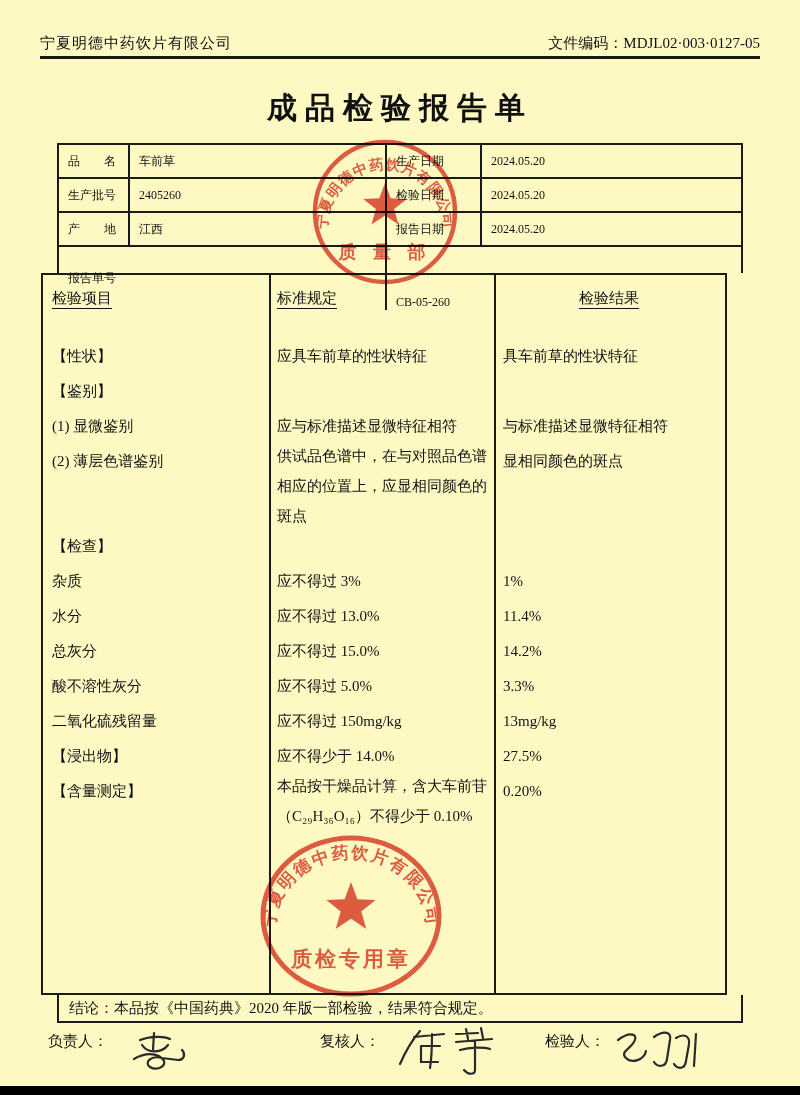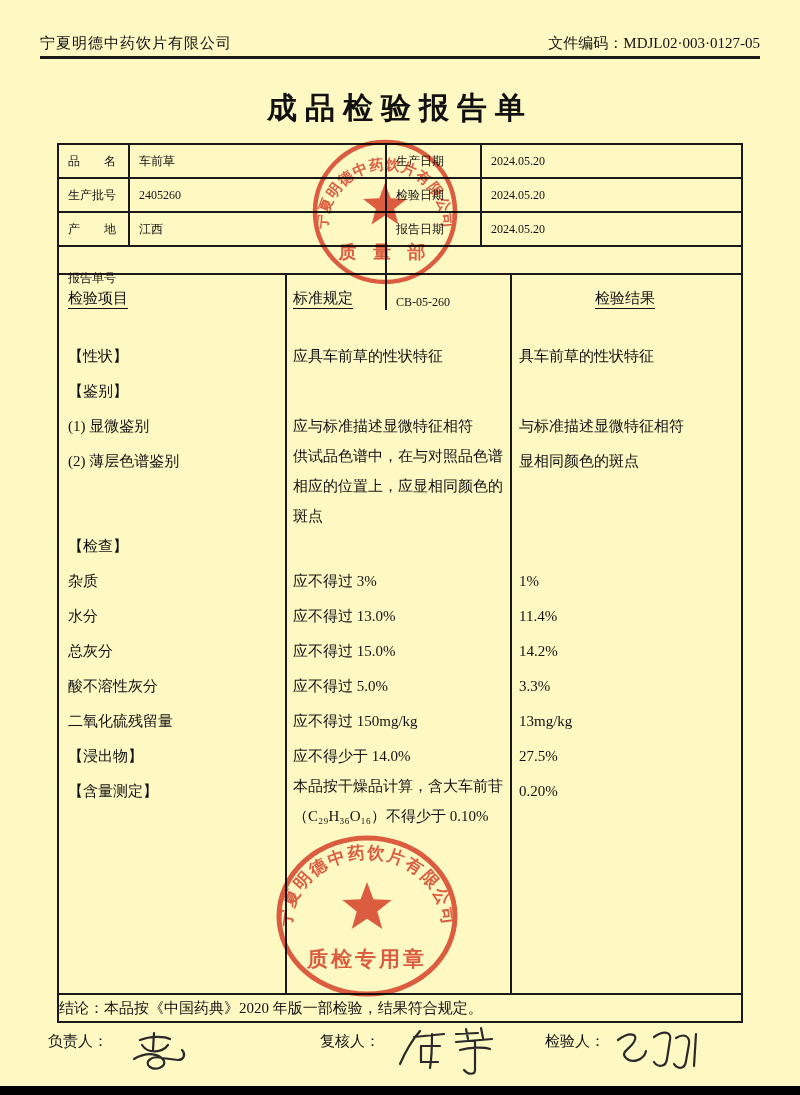--- a/index.html
+++ b/index.html
@@ -15,33 +15,33 @@
   
   .info{top:143px;left:57px;width:686px;height:130px;border:2px solid #1a1a1a;border-bottom:none;
         display:grid;grid-template-columns:71px 257px 95px 1fr;grid-template-rows:34px 34px 34px 1fr;
         box-sizing:border-box;font-size:12px;}
   .cell{display:flex;align-items:center;padding-left:9px;box-sizing:border-box;}
   .br{border-right:2px solid #1a1a1a;}
   .bb{border-bottom:2px solid #1a1a1a;}
   .span2{grid-column:1 / span 2;}
   .span2b{grid-column:3 / span 2;margin-top:48px;}
   
-  .main{top:273px;left:57px;width:686px;height:722px;border:2px solid #1a1a1a;box-sizing:border-box;font-size:15px;}
+  .main{top:273px;left:41px;width:686px;height:722px;border:2px solid #1a1a1a;box-sizing:border-box;font-size:15px;}
   .vl{position:absolute;top:0;bottom:0;width:2px;background:#1a1a1a;}
   .ln{position:absolute;left:0;width:682px;height:22px;line-height:22px;}
   .c1{position:absolute;left:9px;white-space:nowrap;}
   .c2{position:absolute;left:234px;white-space:nowrap;}
   .c3{position:absolute;left:460px;white-space:nowrap;}
   .hd .c1,.hd .c2,.hd .c3{text-decoration:underline;text-underline-offset:5px;}
   .hd .c2{left:234px;width:212px;text-align:left;}
   .hd .c3{left:456px;width:220px;text-align:center;}
   .wrapcell{position:absolute;left:234px;width:218px;line-height:30px;}
   
   .conclusion{top:995px;left:57px;width:686px;height:28px;border:2px solid #1a1a1a;border-top:none;
-              box-sizing:border-box;display:flex;align-items:center;font-size:15px;}
+              box-sizing:border-box;display:flex;align-items:center;padding-left:10px;font-size:15px;}
   .signrow{top:1026px;left:0;width:800px;height:50px;font-size:15px;}
   .siglabel{position:absolute;top:6px;white-space:nowrap;}
   .sig{position:absolute;}
   
   .stamp{position:absolute;mix-blend-mode:multiply;opacity:.88;}
   
   .scanbar{left:0;right:0;bottom:0;height:9px;background:#000;}
 </style>
 </head>
 <body>

